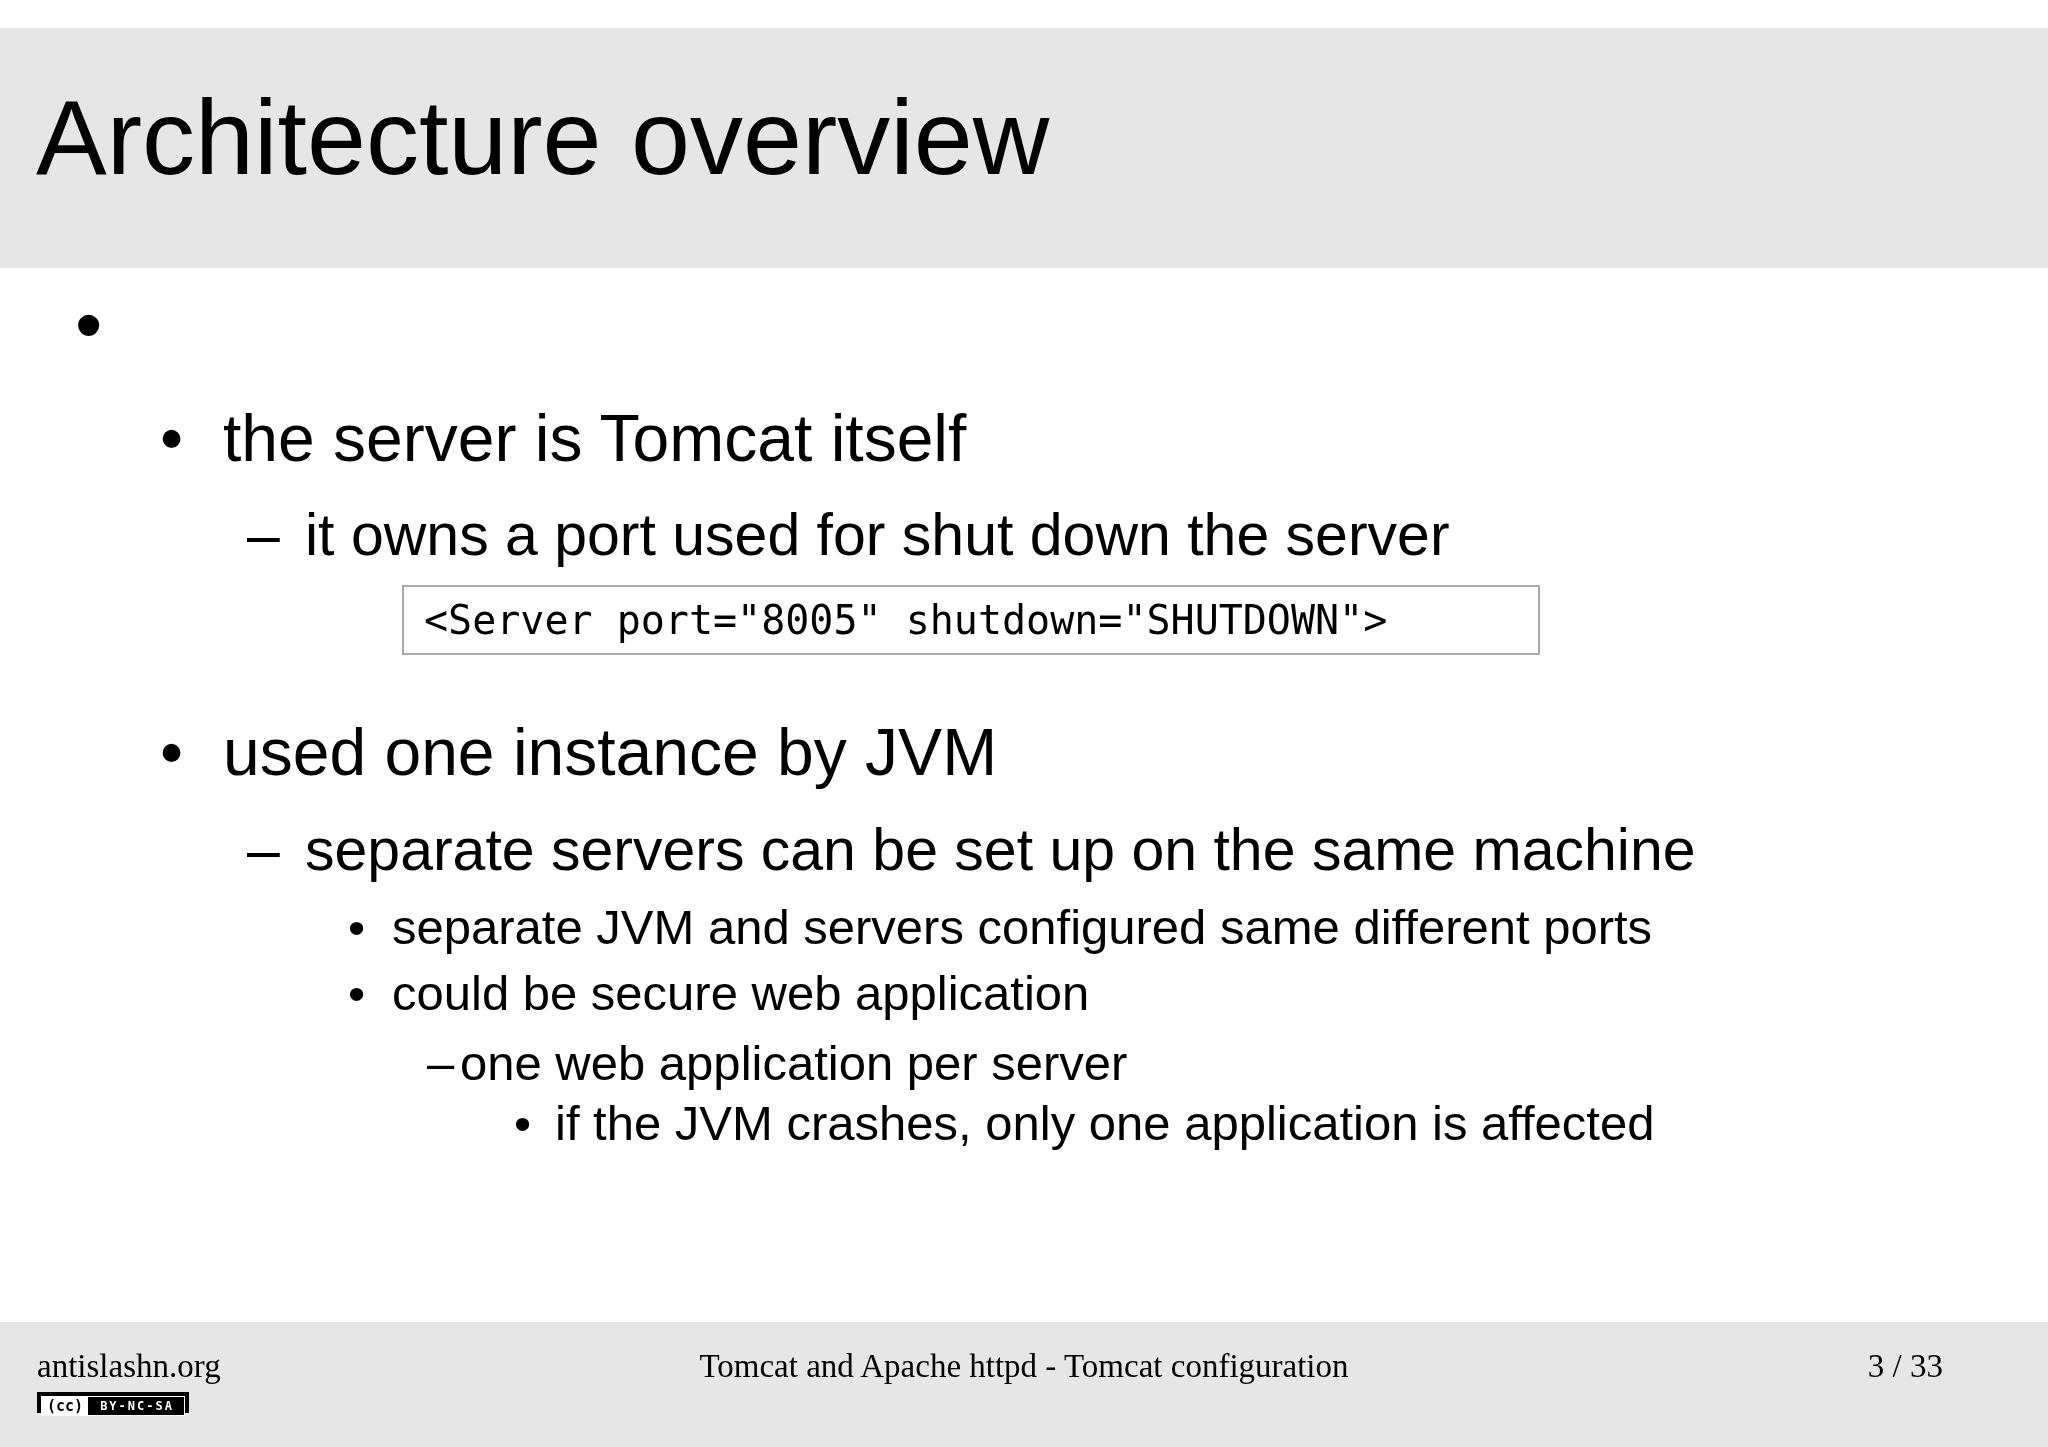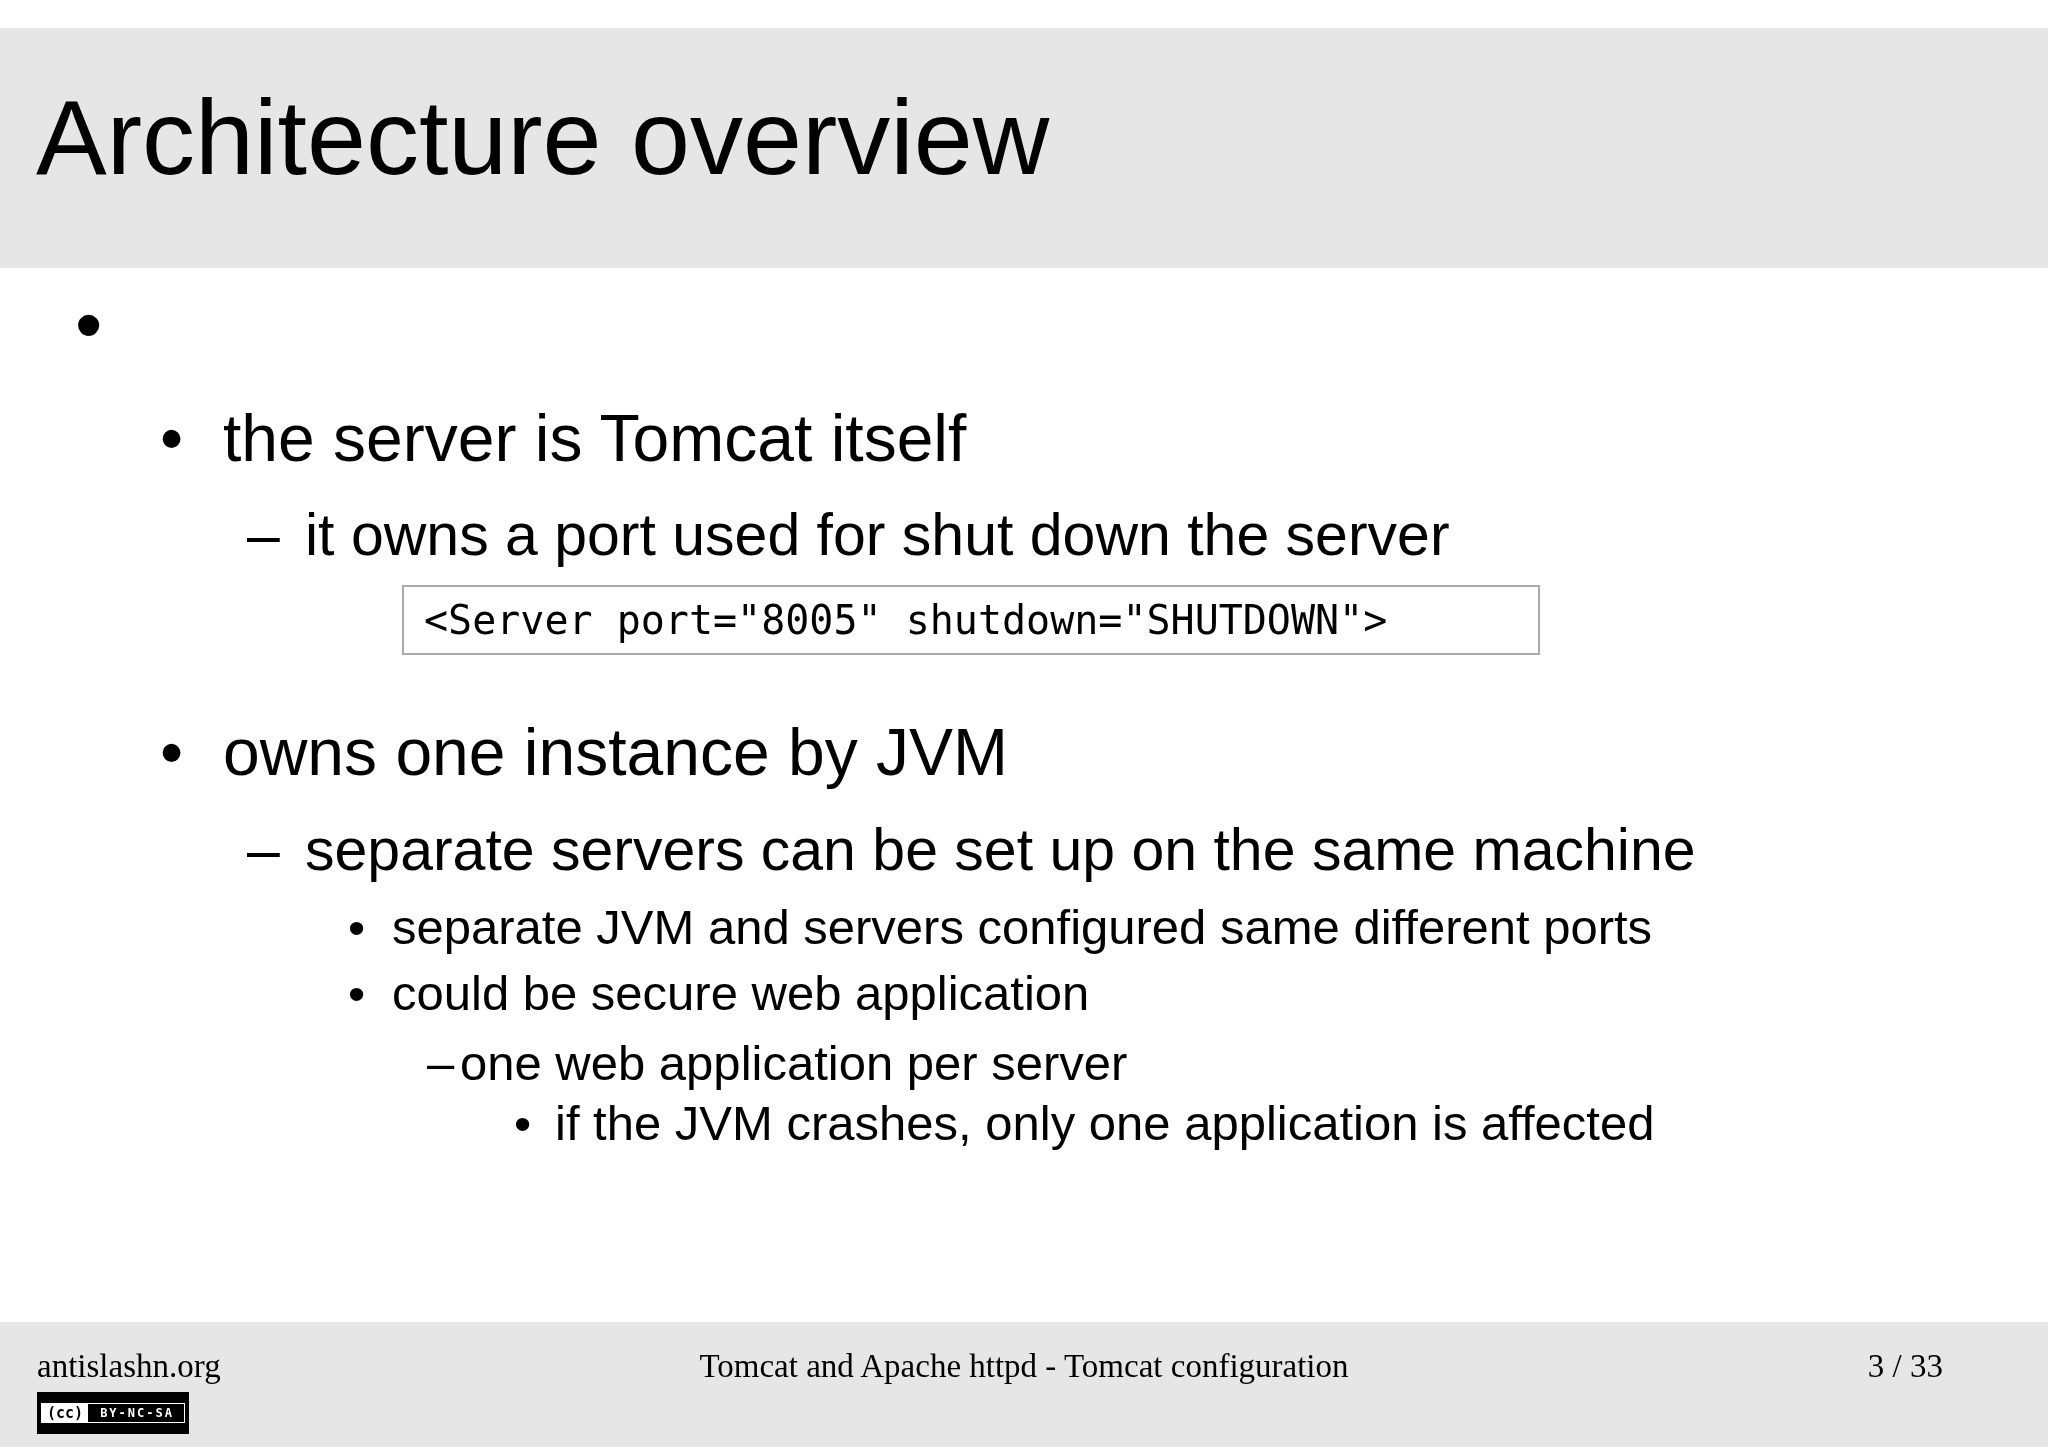--- a/index.html
+++ b/index.html
@@ -102,23 +102,23 @@
   .footer-page {
     position: absolute;
     top: 26px; right: 105px;
     white-space: nowrap;
   }
 
   
   .cc-badge {
     position: absolute;
     top: 70px; left: 37px;
-    height: 42px;
+    height: 21px;
     display: inline-flex;
-    align-items: center;
+    align-items: flex-start;
     border: 2px solid #000000;
     background: #000000;
     padding: 2px;
     box-sizing: border-box;
   }
   .cc-badge-inner {
     display: flex;
     align-items: stretch;
     border: 1px solid #ffffff;
   }
@@ -166,21 +166,21 @@
     <span class="marker">–</span>
     <span class="txt">it owns a port used for shut down the server</span>
   </div>
 
   <div class="code-box">
     <span class="code-text">&lt;Server port="8005" shutdown="SHUTDOWN"&gt;</span>
   </div>
 
   <div class="row l2 r4">
     <span class="marker">•</span>
-    <span class="txt">owns one instance by JVM</span>
+    <span class="txt">used one instance by JVM</span>
   </div>
 
   <div class="row l3 r5">
     <span class="marker">–</span>
     <span class="txt">separate servers can be set up on the same machine</span>
   </div>
 
   <div class="row l4 r6">
     <span class="marker">•</span>
     <span class="txt">separate JVM and servers configured same different ports</span>

